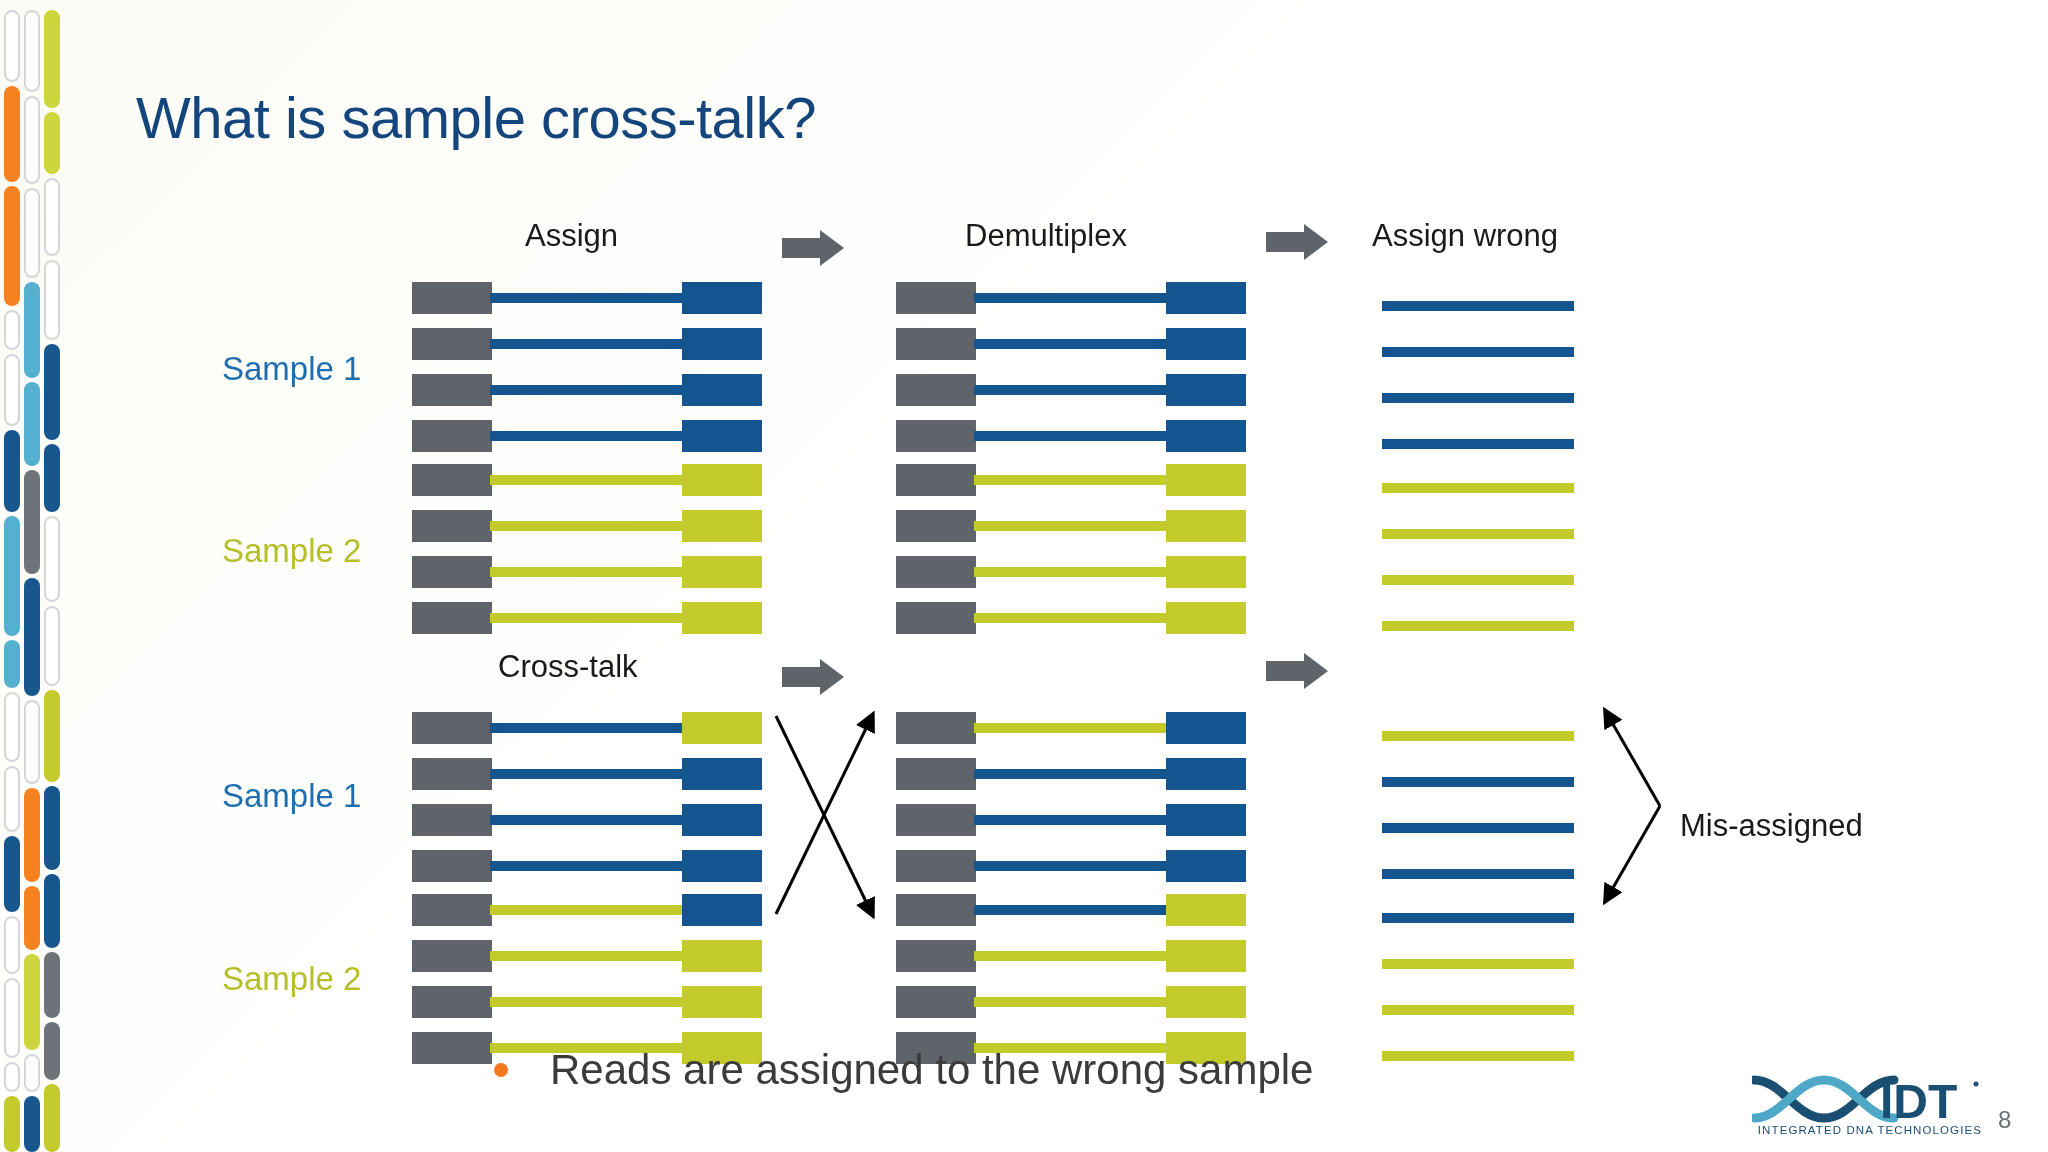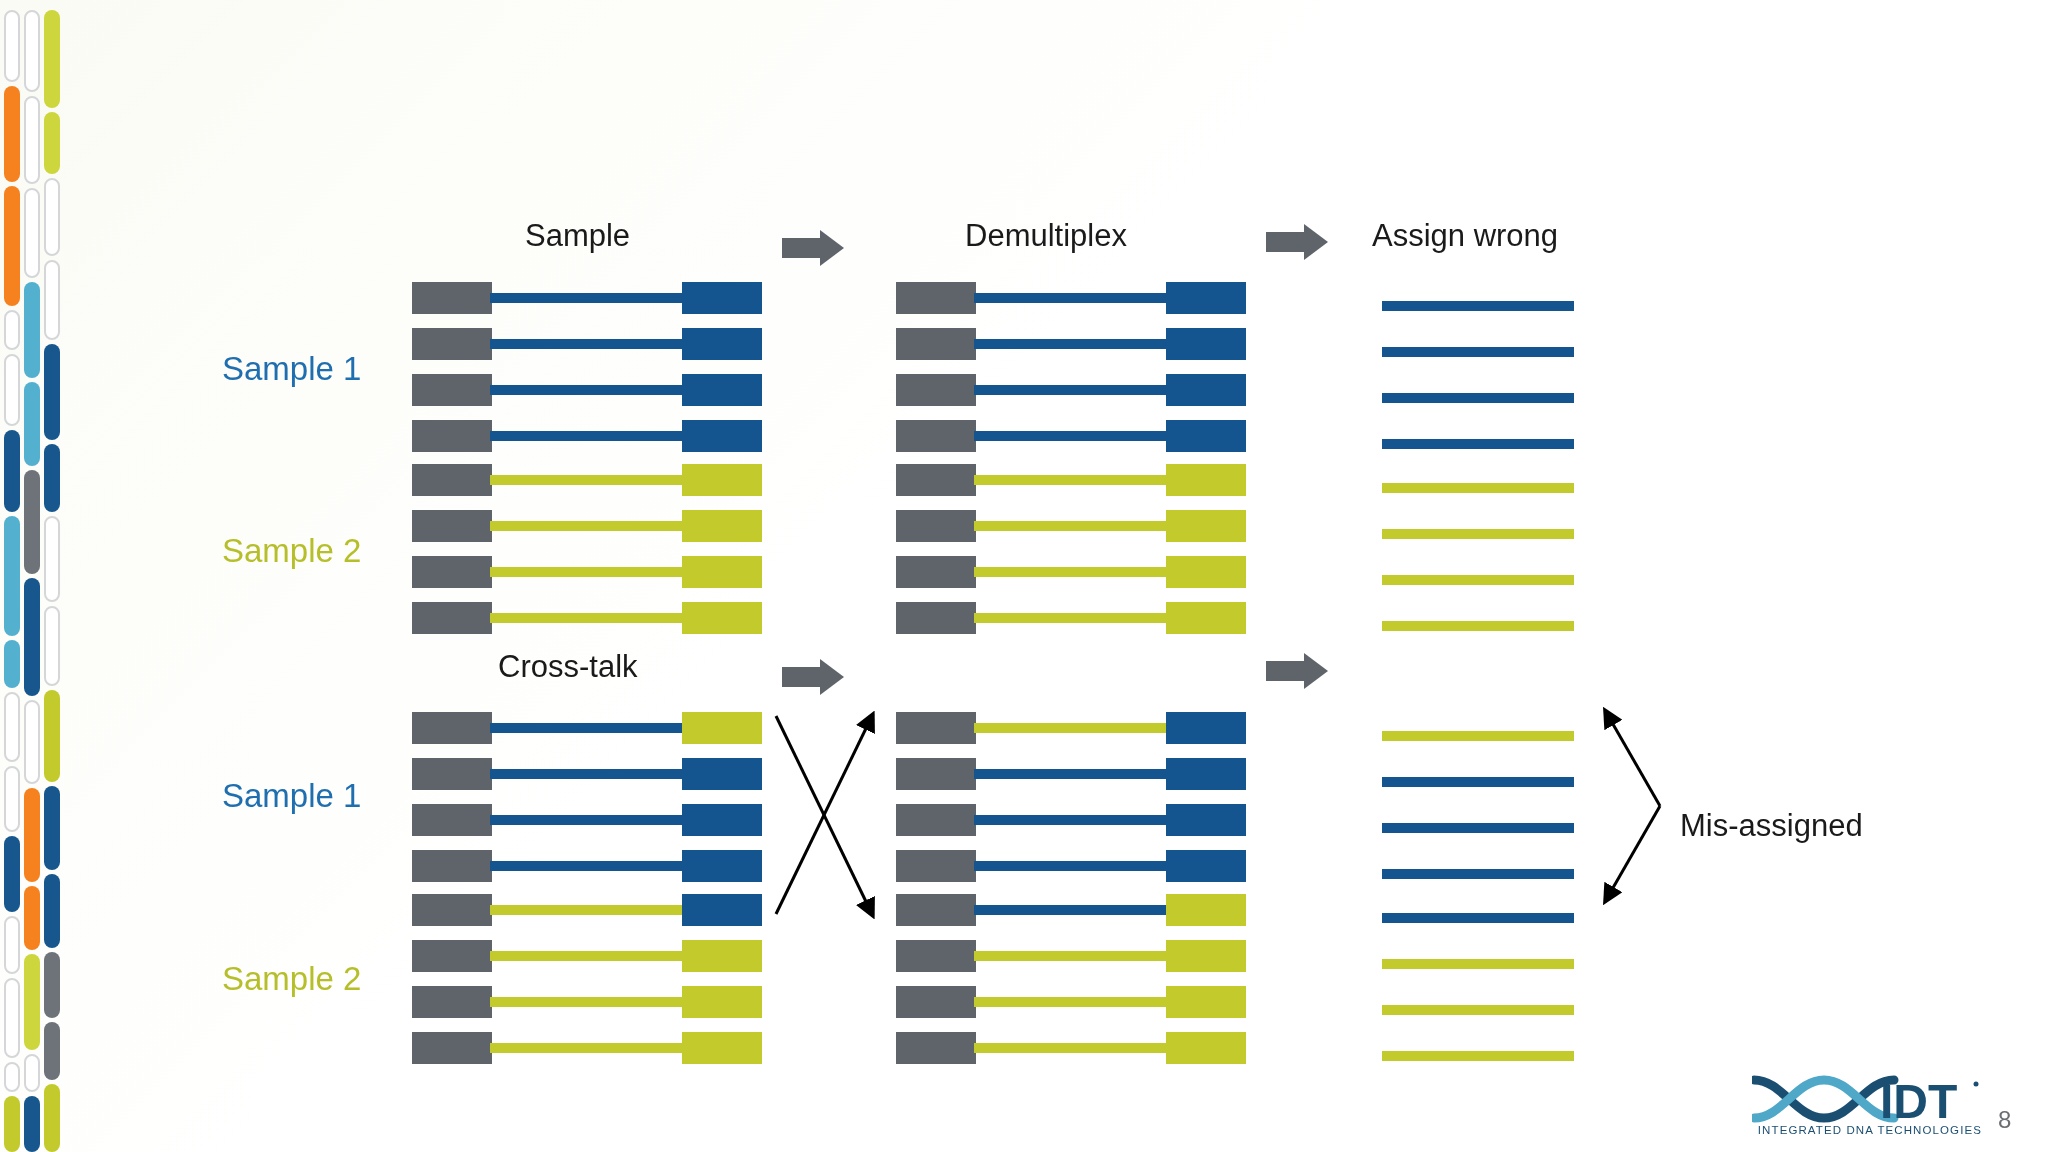--- a/index.html
+++ b/index.html
@@ -179,22 +179,23 @@
         <div class="band empty" style="top: 606px; height: 80px;"></div>
         <div class="band" style="top: 690px; height: 92px; background: rgb(195, 202, 44);"></div>
         <div class="band" style="top: 786px; height: 84px; background: rgb(23, 87, 142);"></div>
         <div class="band" style="top: 874px; height: 74px; background: rgb(23, 87, 142);"></div>
         <div class="band" style="top: 952px; height: 66px; background: rgb(109, 115, 120);"></div>
         <div class="band" style="top: 1022px; height: 58px; background: rgb(109, 115, 120);"></div>
         <div class="band" style="top: 1084px; height: 68px; background: rgb(195, 202, 44);"></div>
       </div>
   </div>
 
-
-  <div class="col-head" id="hdr-correct">Sample</div>
+  <div class="title">What is sample cross-talk?</div>
+
+  <div class="col-head" id="hdr-correct">Assign</div>
   <div class="col-head" id="hdr-demux">Demultiplex</div>
   <div class="col-head" id="hdr-assign">Assign wrong</div>
   <div class="col-head" id="hdr-crosstalk">Cross-talk</div>
 
   <div class="blk-arrow" id="arrow-1">
     <div class="shaft"></div>
     <div class="head"></div>
   </div>
   <div class="blk-arrow" id="arrow-2">
     <div class="shaft"></div>
@@ -462,20 +463,24 @@
     <defs>
       <marker id="ah2" markerWidth="7" markerHeight="7" refX="5" refY="3.5" orient="auto">
         <polygon points="0,0 7,3.5 0,7" fill="#000"></polygon>
       </marker>
     </defs>
     <line x1="60" y1="100" x2="6" y2="6" stroke="#000" stroke-width="3" marker-end="url(#ah2)"></line>
     <line x1="60" y1="100" x2="6" y2="194" stroke="#000" stroke-width="3" marker-end="url(#ah2)"></line>
   </svg>
   <div class="mis-label">Mis-assigned</div>
 
+  <div class="bullet-row">
+    <span class="bullet-dot" style="background: rgb(244, 121, 31);"></span>
+    <span class="bullet-text">Reads are assigned to the wrong sample</span>
+  </div>
 
   <svg class="logo" viewBox="0 0 230 62">
     <path d="M2,12 C30,12 44,50 72,50 C100,50 114,12 142,12" stroke="#1b4f72" stroke-width="9" fill="none" stroke-linecap="round"></path>
     <path d="M2,50 C30,50 44,12 72,12 C100,12 114,50 142,50" stroke="#4fa8c8" stroke-width="9" fill="none" stroke-linecap="round"></path>
     <text x="128" y="50" font-family="Liberation Sans, sans-serif" font-size="48" font-weight="bold" fill="#1b4f72">IDT</text>
     <circle cx="224" cy="16" r="2.5" fill="#1b4f72"></circle>
   </svg>
   <div class="logo-sub">INTEGRATED DNA TECHNOLOGIES</div>
 
   <div class="page-num">8</div>

